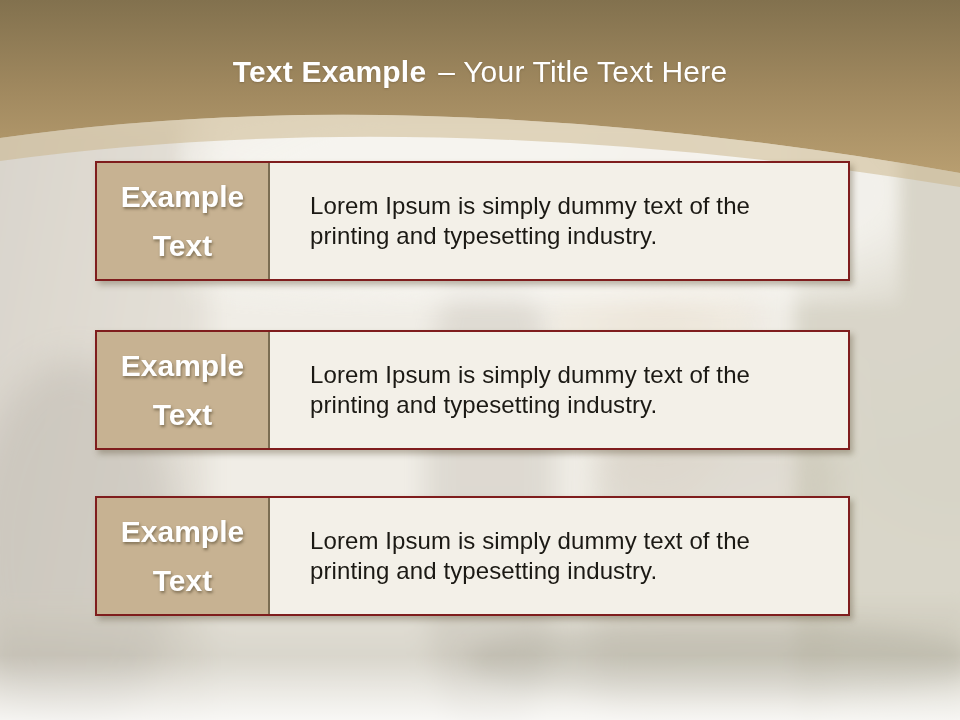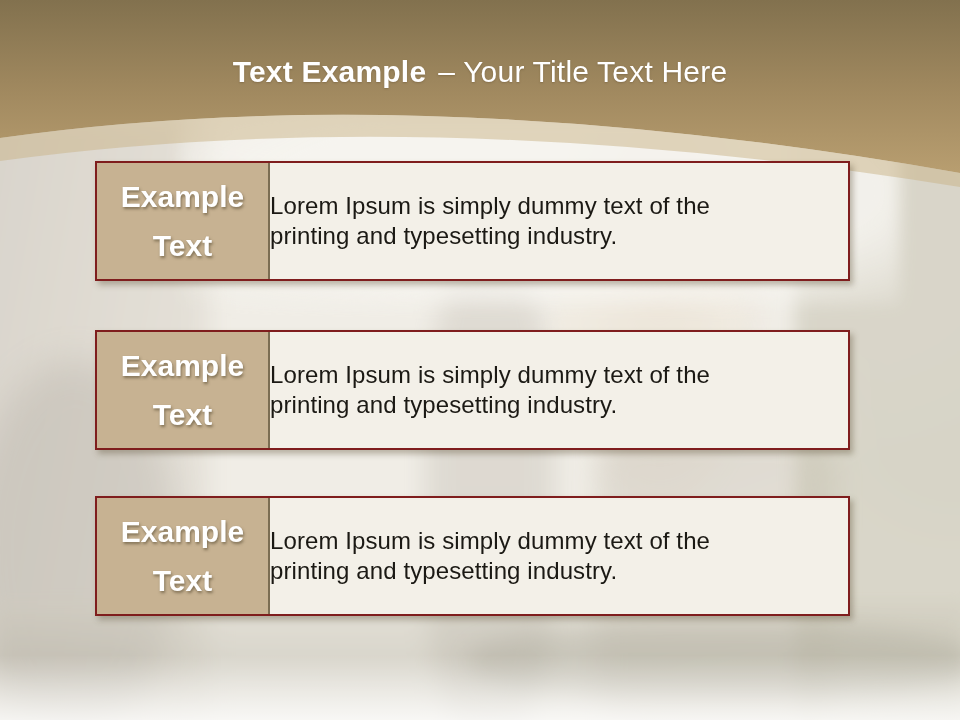--- a/index.html
+++ b/index.html
@@ -89,21 +89,21 @@
   .block.row3{top:496px;}
   .block-label{
     width:171px;flex:0 0 171px;border-right:2px solid #7b6d52;
     background:#c7b292;display:flex;flex-direction:column;
     justify-content:center;align-items:center;text-align:center;
     color:#ffffff;font-weight:700;font-size:30px;line-height:49px;
     text-shadow:1px 2px 3px rgba(70,58,35,.55);
   }
   .block-body{
     flex:1;display:flex;flex-direction:column;justify-content:center;
-    padding-right:16px;
+    padding-left:40px;padding-right:16px;
     color:#1b1914;font-size:24px;line-height:30px;letter-spacing:.1px;
   }
   .block-body .line{display:block;white-space:nowrap;}
 </style>
 </head>
 <body>
 
 <div class="slide">
 
   <div class="bg">

